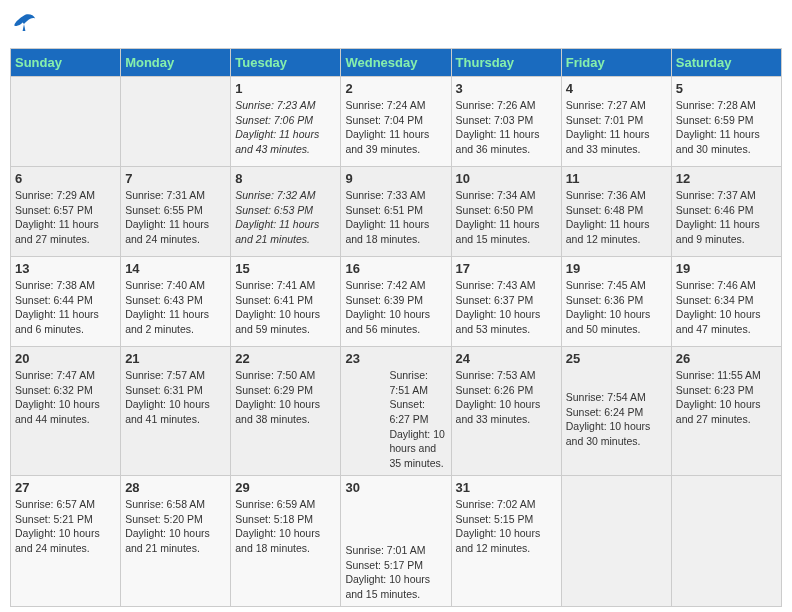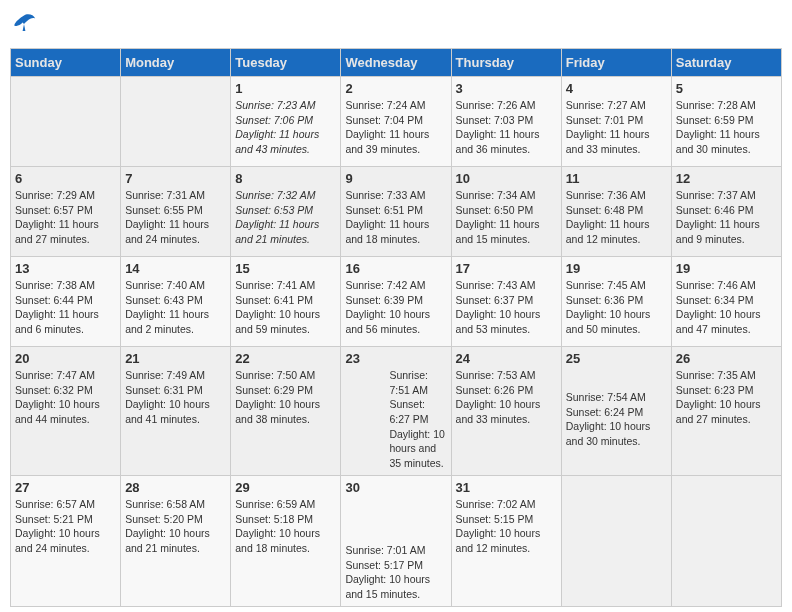--- a/index.html
+++ b/index.html
@@ -53,21 +53,21 @@
       font-size: 15px;
       color: #555;
     }
     table {
       width: 100%;
       border-collapse: collapse;
       font-size: 11px;
     }
     thead tr th {
       background-color: #1a6bbf;
-      color: #e5e5e5;
+      color: #86efac;
       padding: 6px 4px;
       text-align: left;
       font-size: 13px;
       font-weight: bold;
       border: 1px solid #ccc;
     }
     tbody tr td {
       border: 1px solid #ccc;
       padding: 4px;
       vertical-align: top;
@@ -255,21 +255,21 @@
       </tr>
       <tr>
         <td>
           <span class="day-num">20</span>
           <div class="cell-text" style="white-space: pre-line;">Sunrise: 7:47 AM
 Sunset: 6:32 PM
 Daylight: 10 hours and 44 minutes.</div>
         </td>
         <td>
           <span class="day-num">21</span>
-          <div class="cell-text" style="white-space: pre-line;">Sunrise: 7:49 AM
+          <div class="cell-text" style="white-space: pre-line;">Sunrise: 7:57 AM
 Sunset: 6:31 PM
 Daylight: 10 hours and 41 minutes.</div>
         </td>
         <td>
           <span class="day-num">22</span>
           <div class="cell-text" style="white-space: pre-line;">Sunrise: 7:50 AM
 Sunset: 6:29 PM
 Daylight: 10 hours and 38 minutes.</div>
         </td>
         <td>
@@ -285,21 +285,21 @@
 Daylight: 10 hours and 33 minutes.</div>
         </td>
         <td>
           <span class="day-num">25</span>
           <div class="cell-text" style="white-space: pre-line; margin-top: 24px;">Sunrise: 7:54 AM
 Sunset: 6:24 PM
 Daylight: 10 hours and 30 minutes.</div>
         </td>
         <td>
           <span class="day-num">26</span>
-          <div class="cell-text" style="white-space: pre-line;">Sunrise: 7:35 AM
+          <div class="cell-text" style="white-space: pre-line;">Sunrise: 11:55 AM
 Sunset: 6:23 PM
 Daylight: 10 hours and 27 minutes.</div>
         </td>
       </tr>
       <tr>
         <td>
           <span class="day-num">27</span>
           <div class="cell-text" style="white-space: pre-line;">Sunrise: 6:57 AM
 Sunset: 5:21 PM
 Daylight: 10 hours and 24 minutes.</div>

